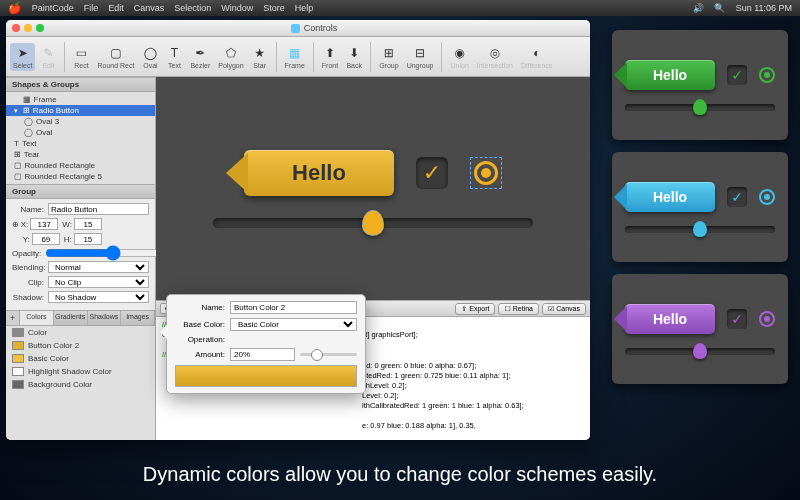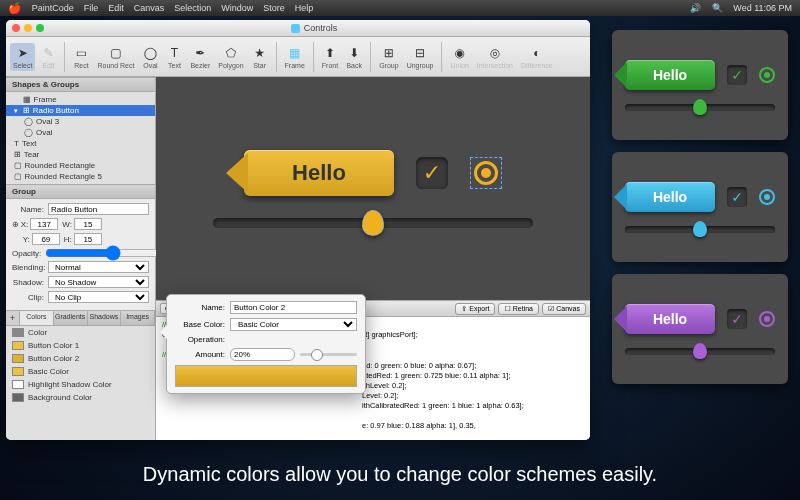--- a/index.html
+++ b/index.html
@@ -62,21 +62,21 @@
 .ct-pill{background:#fff;border:1px solid #aaa;border-radius:2px;padding:0 4px;height:11px;display:flex;align-items:center;}
 .ct-right{margin-left:auto;display:flex;gap:3px;}
 .ct-btn{background:linear-gradient(#f8f8f8,#ddd);border:1px solid #999;border-radius:3px;padding:0 5px;height:12px;display:flex;align-items:center;gap:2px;}
 .code-body{flex:1;padding:3px 6px;overflow:hidden;line-height:1.35;position:relative;}
 .code-body .cm{color:#090;}
 .popover{position:absolute;left:166px;top:294px;width:200px;background:#f4f4f4;border:1px solid #aaa;border-radius:5px;box-shadow:0 6px 20px rgba(0,0,0,.4);padding:6px 8px;font-size:8px;z-index:50;}
 .popover::after{content:"";position:absolute;left:-7px;top:30px;width:0;height:0;border-top:7px solid transparent;border-bottom:7px solid transparent;border-right:7px solid #f4f4f4;}
 .pop-row{display:flex;align-items:center;gap:5px;margin-bottom:4px;}
 .pop-row label{width:50px;text-align:right;}
 .pop-row input,.pop-row select{flex:1;font-size:8px;height:13px;border:1px solid #aaa;background:#fff;padding:0 3px;}
-.pop-row .pct{width:34px;border-radius:6px;}
+.pop-row .pct{width:34px;}
 .pop-slider{flex:1;height:3px;background:#ccc;position:relative;border-radius:2px;}
 .pop-slider::after{content:"";position:absolute;left:20%;top:-4px;width:10px;height:10px;background:#fff;border:1px solid #888;border-radius:50%;}
 .pop-swatch{height:22px;background:linear-gradient(#f0c040,#d4a020);border:1px solid #aaa;margin-top:4px;}
 .previews{position:absolute;right:12px;top:30px;display:flex;flex-direction:column;gap:12px;}
 .pv{width:176px;height:110px;background:#4a4a4a;border-radius:6px;box-shadow:0 4px 12px rgba(0,0,0,.6);display:flex;flex-direction:column;align-items:center;justify-content:center;gap:14px;}
 .pv-row{display:flex;gap:12px;align-items:center;}
 .pv-hello{position:relative;width:90px;height:30px;border-radius:5px;display:flex;align-items:center;justify-content:center;font-size:14px;font-weight:bold;box-shadow:0 2px 4px rgba(0,0,0,.5),inset 0 1px 0 rgba(255,255,255,.3);}
 .pv-hello::before{content:"";position:absolute;left:-11px;top:2px;width:0;height:0;border-top:13px solid transparent;border-bottom:13px solid transparent;}
 .pv-chk{width:20px;height:20px;background:#3a3a3a;border-radius:4px;box-shadow:inset 0 2px 3px rgba(0,0,0,.6);display:flex;align-items:center;justify-content:center;font-size:14px;}
 .pv-ring{width:16px;height:16px;border-radius:50%;display:flex;align-items:center;justify-content:center;}
@@ -96,21 +96,21 @@
     <span>Edit</span>
     <span>Canvas</span>
     <span>Selection</span>
     <span>Window</span>
     <span>Store</span>
     <span>Help</span>
   </div>
   <div class="right">
     <span>🔊</span>
     <span>🔍</span>
-    <span>Wed 11:06 PM</span>
+    <span>Sun 11:06 PM</span>
   </div>
 </div>
 
 <div class="app-window">
   <div class="titlebar">
     <div class="tl-dots">
       <div class="tl-dot tl-r"></div>
       <div class="tl-dot tl-y"></div>
       <div class="tl-dot tl-g"></div>
     </div>
@@ -235,43 +235,39 @@
         </div>
         <div class="sb-form-row">
             <label>Opacity:</label>
             <input type="range" style="flex: 1 1 0%; height: 10px;" value="50">
           </div>
         <div class="sb-form-row">
             <label>Blending:</label>
             <select><option>Normal</option></select>
           </div>
         <div class="sb-form-row">
+            <label>Clip:</label>
+            <select><option>No Clip</option></select>
+          </div>
+        <div class="sb-form-row">
             <label>Shadow:</label>
             <select><option>No Shadow</option></select>
-          </div>
-        <div class="sb-form-row">
-            <label>Clip:</label>
-            <select><option>No Clip</option></select>
           </div>
       </div>
       <div class="sb-tabs">
         <div class="plus">+</div>
         <div class="sb-tab act">Colors</div>
         <div class="sb-tab">Gradients</div>
         <div class="sb-tab">Shadows</div>
         <div class="sb-tab">Images</div>
       </div>
       <div class="sb-colors" id="color-list">
           <div class="sb-color-row">
             <div class="sw" style="background: rgb(136, 136, 136);"></div>
             <span>Color</span>
-          </div>
-          <div class="sb-color-row">
-            <div class="sw" style="background: rgb(240, 192, 64);"></div>
-            <span>Button Color 1</span>
           </div>
           <div class="sb-color-row">
             <div class="sw" style="background: rgb(224, 176, 48);"></div>
             <span>Button Color 2</span>
           </div>
           <div class="sb-color-row">
             <div class="sw" style="background: rgb(240, 192, 64);"></div>
             <span>Basic Color</span>
           </div>
           <div class="sb-color-row">

